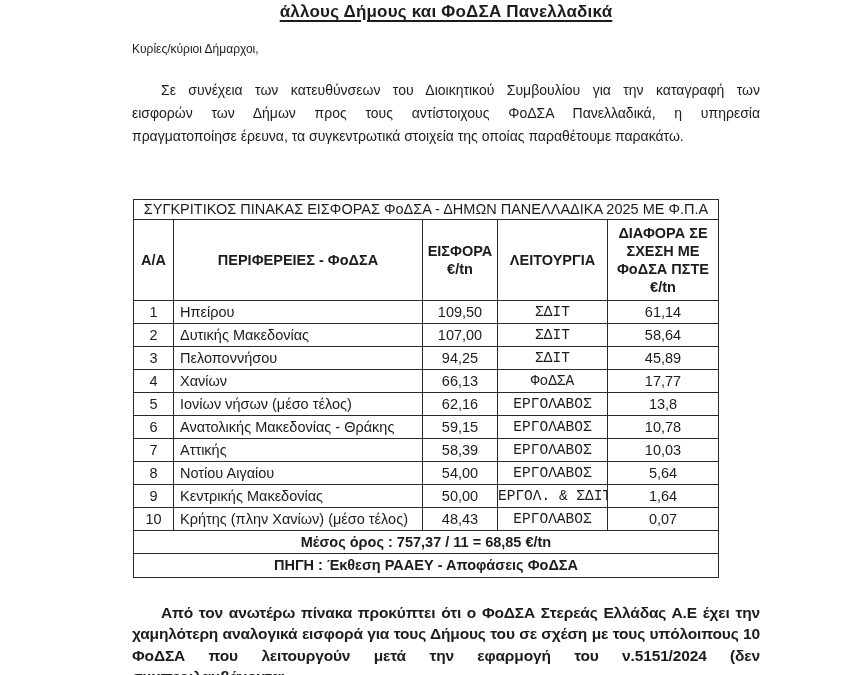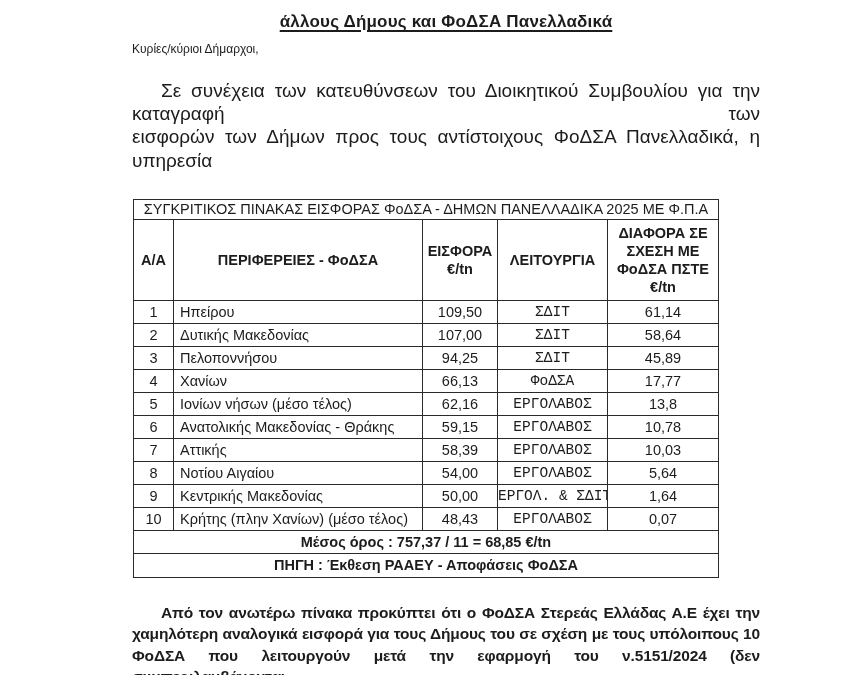--- a/index.html
+++ b/index.html
@@ -7,38 +7,38 @@
     position: relative;
     width: 850px;
     height: 675px;
     background: #ffffff;
     color: #1c1c1c;
     font-family: "Liberation Sans", "DejaVu Sans", sans-serif;
     overflow: hidden;
   }
   .doc-title {
     position: absolute;
-    top: 12px; left: 132px; width: 628px;
+    top: 2px; left: 132px; width: 628px;
     text-align: center;
     font-size: 17px; font-weight: 700;
     line-height: 20px;
     text-decoration: underline;
     text-decoration-thickness: 2px;
     text-underline-offset: 3px;
     letter-spacing: 0.2px;
   }
   .salutation {
     position: absolute;
     top: 38px; left: 132px; width: 628px;
     font-size: 12px; line-height: 22px;
   }
   .para {
     position: absolute;
     left: 132px; width: 628px;
-    font-size: 19px;
+    font-size: 14px;
   }
   .para1 { top: 79px; line-height: 23.2px; }
   .para2 {
     top: 602px; line-height: 21.3px;
     font-weight: 700; font-size: 15.5px;
     letter-spacing: -0.15px;
   }
   .jline { text-align: justify; text-align-last: justify; }
   .lline { text-align: left; }
   .indent { text-indent: 29px; }
@@ -108,20 +108,21 @@
 
 <div class="page">
 
   <div class="doc-title">άλλους Δήμους και ΦοΔΣΑ Πανελλαδικά</div>
 
   <div class="salutation">Κυρίες/κύριοι Δήμαρχοι,</div>
 
   <div class="para para1">
     <div class="jline indent">Σε συνέχεια των κατευθύνσεων του Διοικητικού Συμβουλίου για την καταγραφή των</div>
     <div class="jline">εισφορών των Δήμων προς τους αντίστοιχους ΦοΔΣΑ Πανελλαδικά, η υπηρεσία</div>
+    <div class="lline">πραγματοποίησε έρευνα, τα συγκεντρωτικά στοιχεία της οποίας παραθέτουμε παρακάτω.</div>
   </div>
 
 
   <table class="data-table">
     <colgroup>
       <col style="width:40px">
       <col style="width:249px">
       <col style="width:75px">
       <col style="width:110px">
       <col style="width:111px">

